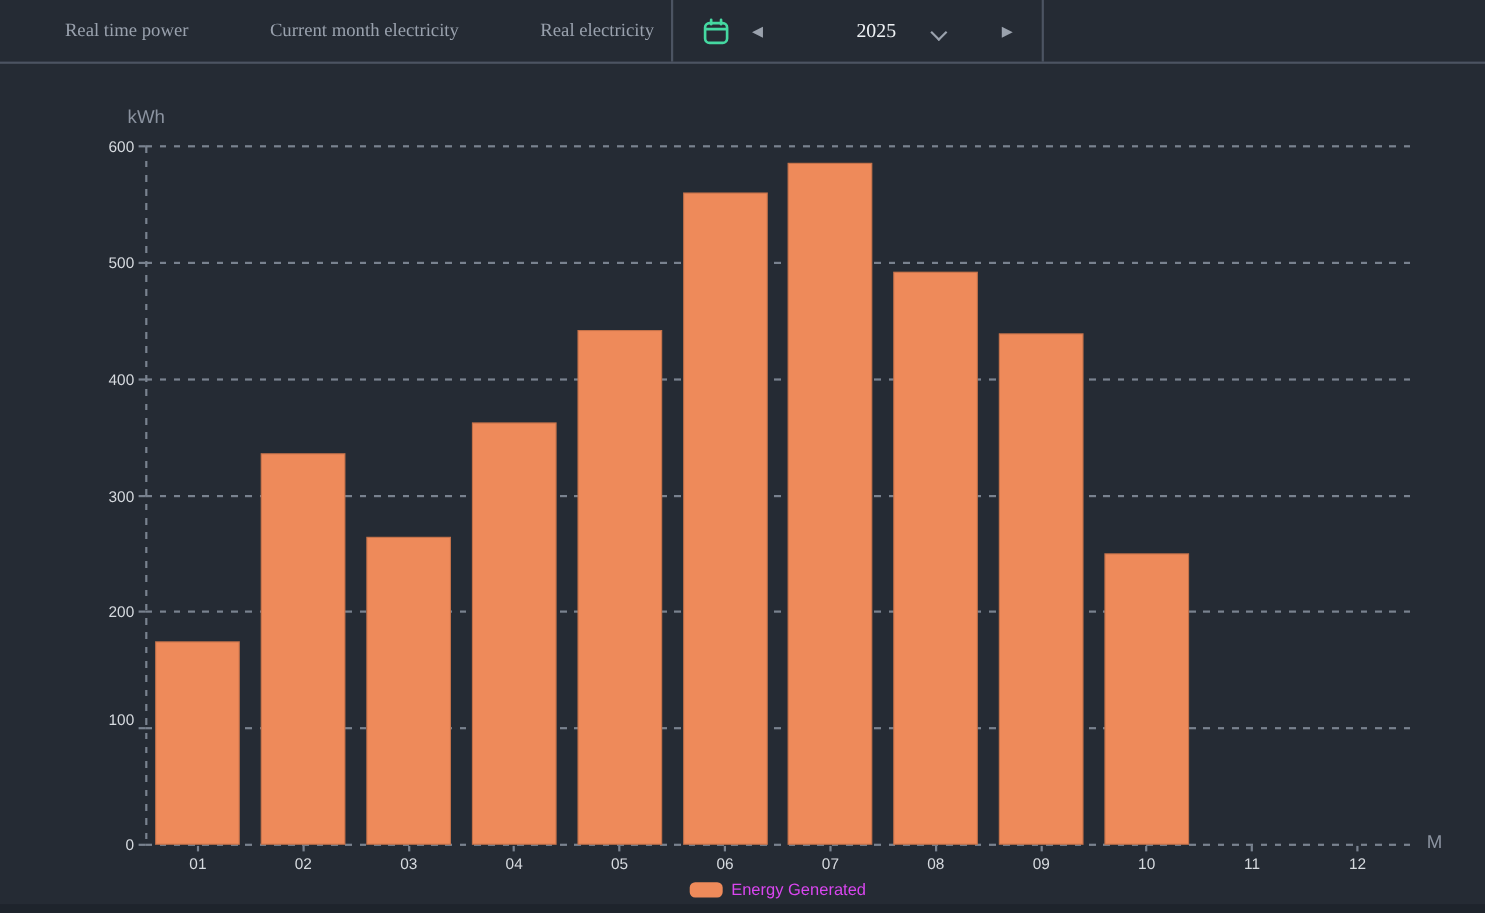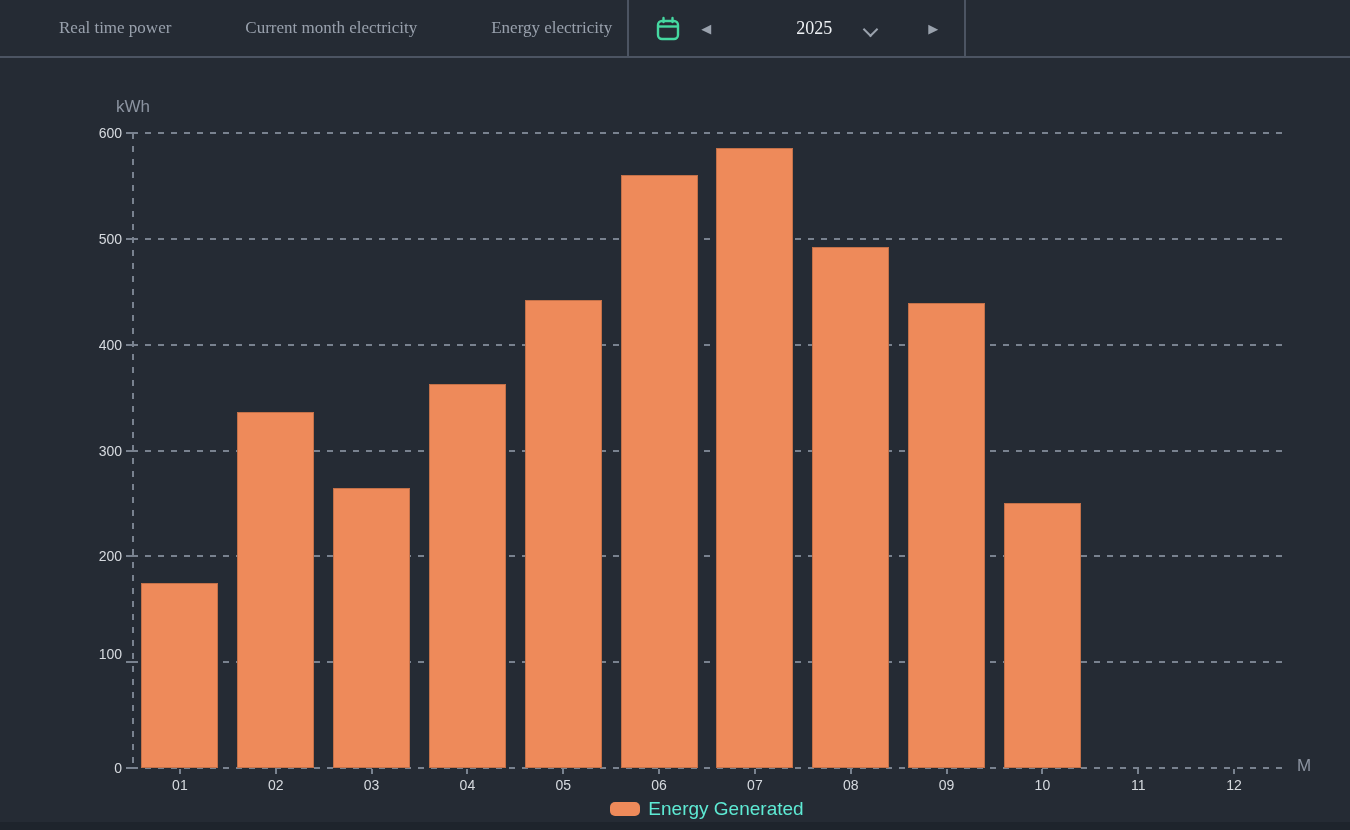--- a/index.html
+++ b/index.html
@@ -75,34 +75,34 @@
   }
 
   
   .legend {
     position:absolute; left:132px; top:798px; width:1150px; height:22px;
     display:flex; align-items:center; justify-content:center; gap:8px; cursor:pointer;
   }
   .legend-swatch {
     width:30px; height:14px; border-radius:5px; background:var(--bar, #ee8a5a);
   }
-  .legend-label { font-size:19px; color:#5eead4;text-align:center; }
+  .legend-label { font-size:15px; color:#d946ef;text-align:center; }
 
   .bottom-strip {
     position:absolute; left:0; bottom:0; width:1350px; height:8px; background:#1e242c;
   }
 </style>
 </head>
 <body>
 
 <div class="topbar">
   <div class="tabs">
     <div class="tab">Real time power</div>
     <div class="tab">Current month electricity</div>
-    <div class="tab">Energy electricity</div>
+    <div class="tab">Real electricity</div>
   </div>
   <div class="vdivider"></div>
   <div class="date-picker">
     <div class="cal-btn">
       <svg width="28" height="28" viewBox="0 0 28 28" fill="none">
         <rect x="4" y="6" width="20" height="18" rx="4" stroke="#45d8a1" stroke-width="2.4"></rect>
         <line x1="4" y1="11.5" x2="24" y2="11.5" stroke="#45d8a1" stroke-width="2.4"></line>
         <line x1="9.5" y1="3" x2="9.5" y2="7" stroke="#45d8a1" stroke-width="2.4" stroke-linecap="round"></line>
         <line x1="18.5" y1="3" x2="18.5" y2="7" stroke="#45d8a1" stroke-width="2.4" stroke-linecap="round"></line>
       </svg>

